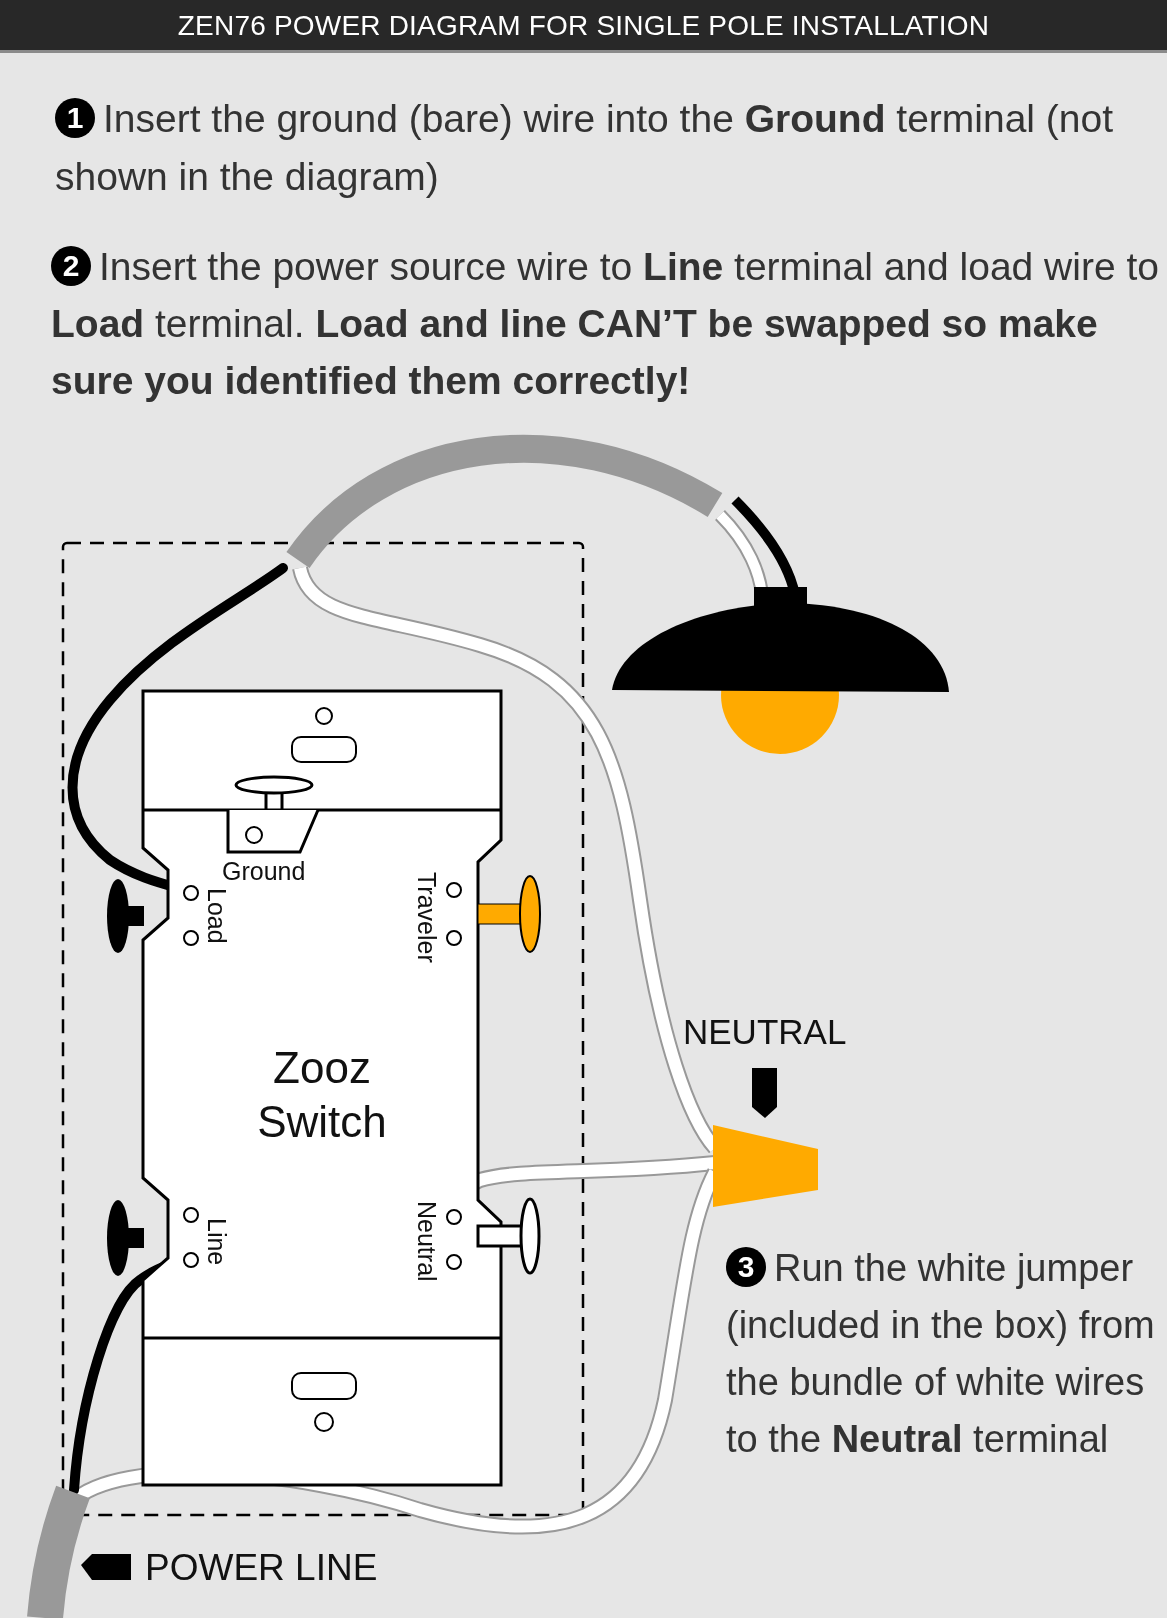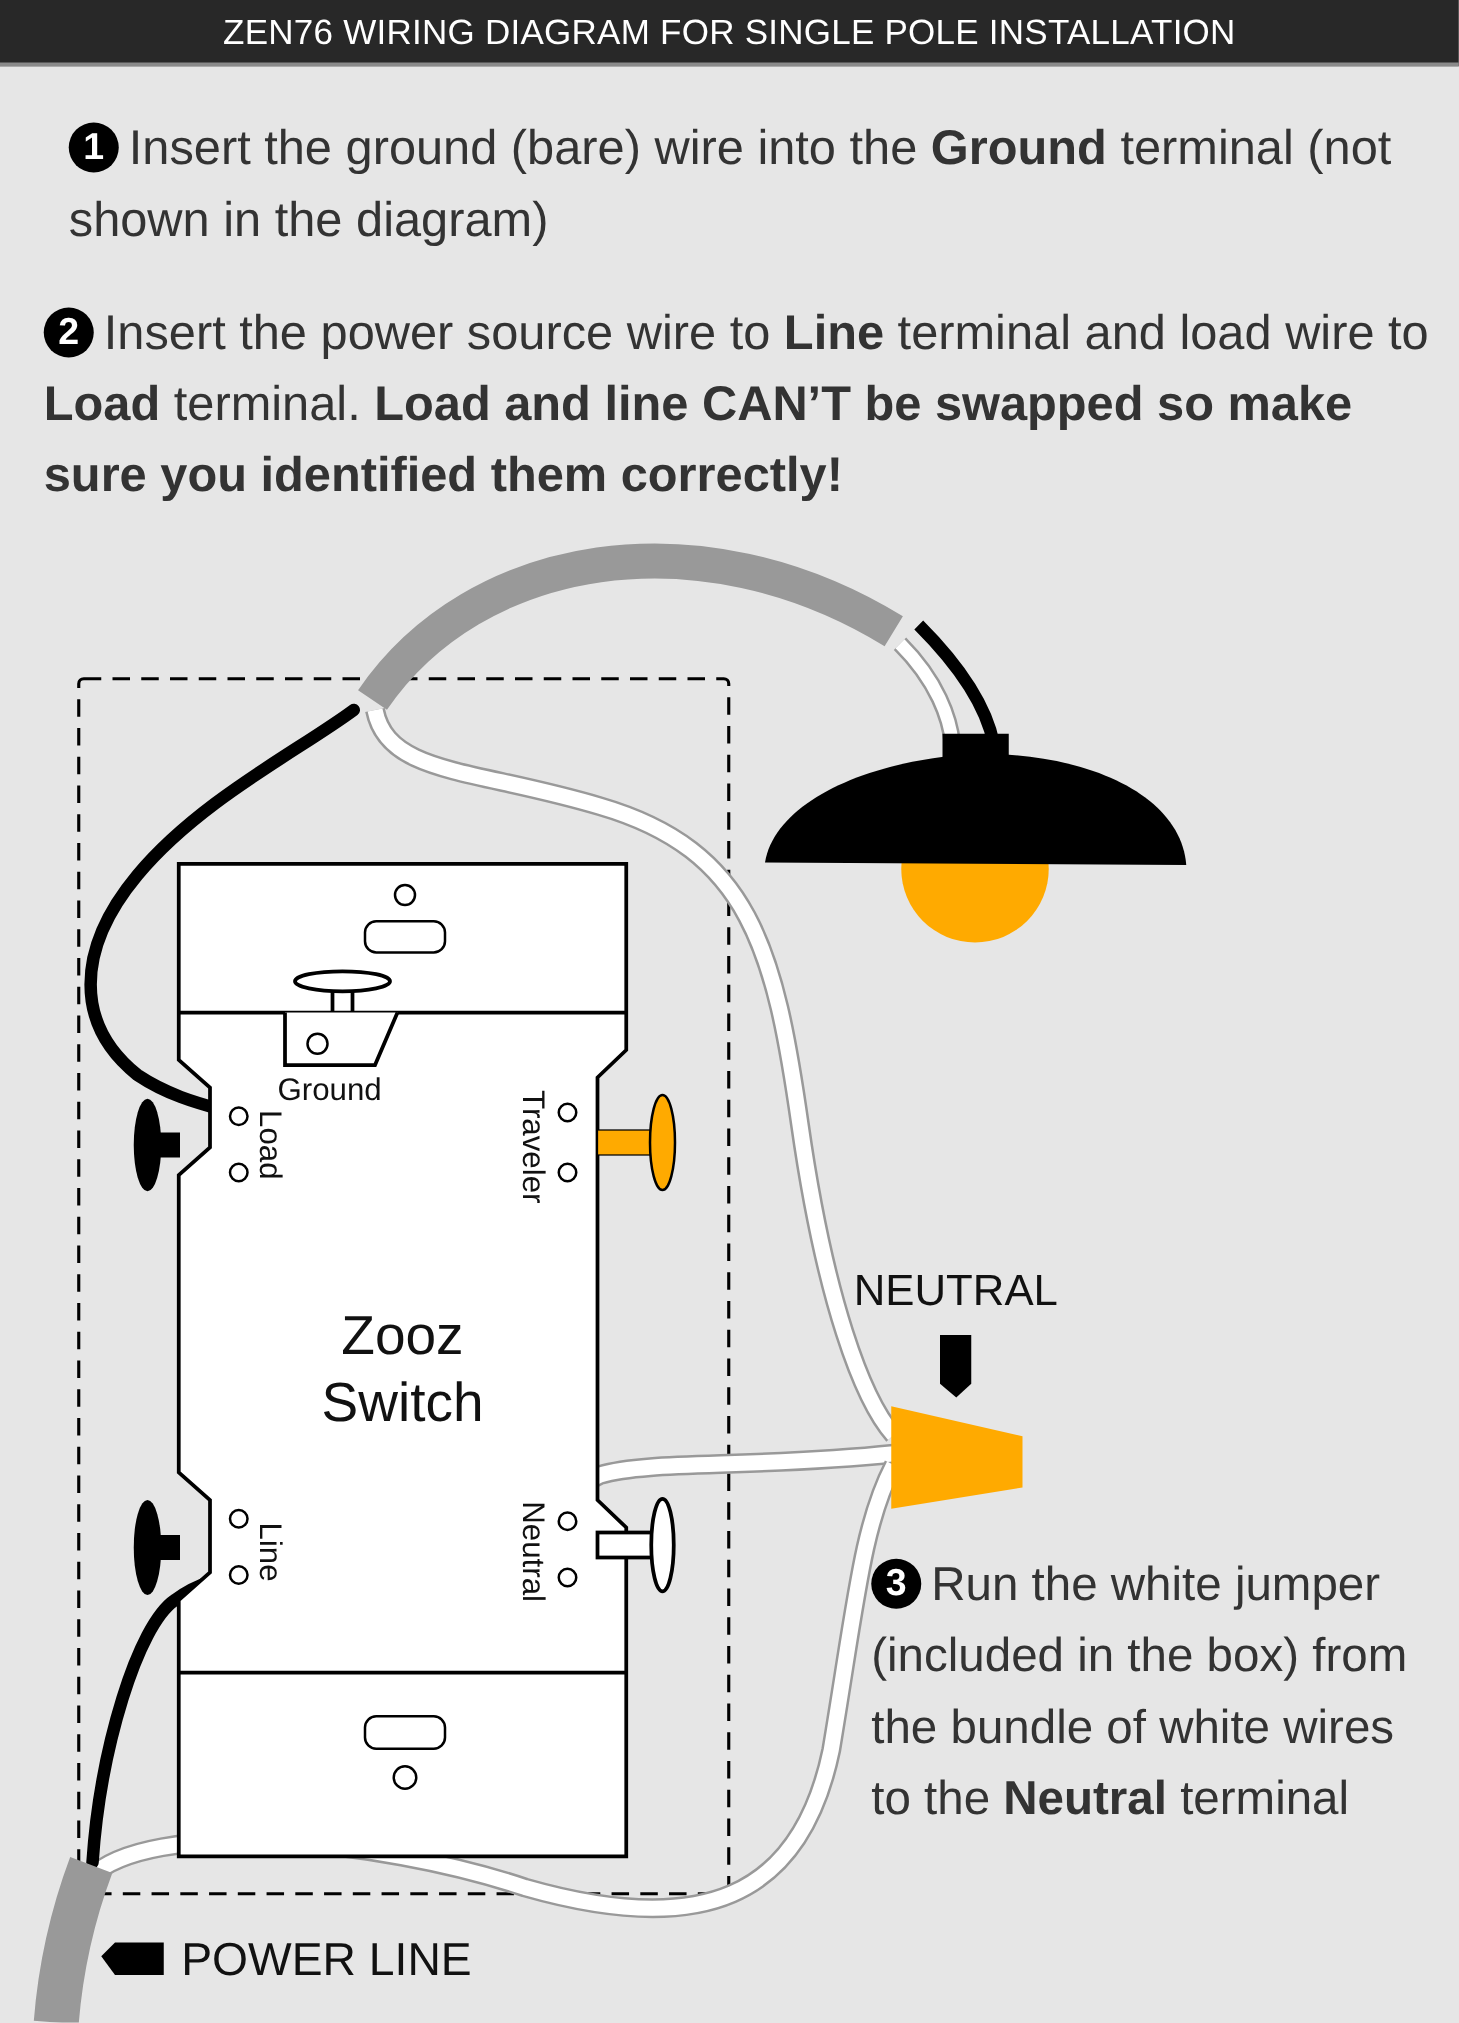--- a/index.html
+++ b/index.html
@@ -2,29 +2,29 @@
 <html><head>
 <meta charset="utf-8">
 <style>
   html, body { margin: 0; padding: 0; }
   body { width: 1167px; height: 1618px; background: #e6e6e6; position: relative; overflow: hidden; font-family: "Liberation Sans", "DejaVu Sans", sans-serif; }
   .header { position: absolute; left: 0; top: 0; width: 1167px; height: 53px; background: #282828; border-bottom: 3px solid #8a8a8a; box-sizing: border-box; color: #fff; text-align: center; font-size: 28px; line-height: 52px; letter-spacing: 0.2px; font-family: "Liberation Sans Narrow", "Liberation Sans", sans-serif; font-stretch: condensed; }
   .step { position: absolute; color: #333; font-weight: 300; }
   .step b { font-weight: 700; color: #333; }
   .badge { display: inline-block; width: 40px; height: 40px; border-radius: 50%; background: #000; color: #fff; font-weight: 700; font-size: 30px; line-height: 40px; text-align: center; vertical-align: 4px; margin-right: 8px; }
   .step1 { left: 35px; top: 90px; width: 1100px; font-size: 39px; line-height: 58px; margin-left: 20px; }
-  .step2 { left: 35px; top: 238px; width: 1110px; font-size: 39px; line-height: 57px; }
-  .step3 { left: 697px; top: 1240px; width: 430px; font-size: 38px; line-height: 57px; }
+  .step2 { left: 51px; top: 238px; width: 1110px; font-size: 39px; line-height: 57px; }
+  .step3 { left: 726px; top: 1240px; width: 430px; font-size: 38px; line-height: 57px; }
   svg#diagram { position: absolute; left: 0; top: 0; }
   .lbl { font-family: "Liberation Sans", sans-serif; fill: #111; }
 </style>
 </head>
 <body>
 
-<div class="header">ZEN76 WIRING DIAGRAM FOR SINGLE POLE INSTALLATION</div>
+<div class="header">ZEN76 POWER DIAGRAM FOR SINGLE POLE INSTALLATION</div>
 
 <div class="step step1">
   <span class="badge">1</span><span>Insert the ground (bare) wire into the </span><b>Ground</b><span> terminal (not shown in the diagram)</span>
 </div>
 
 <div class="step step2">
   <span class="badge">2</span><span>Insert the power source wire to </span><b>Line</b><span> terminal and load wire to </span><b>Load</b><span> terminal. </span><b>Load and line CAN’T be swapped so make sure you identified them correctly!</b>
 </div>
 
 <svg id="diagram" width="1167" height="1618" viewBox="0 0 1167 1618">

